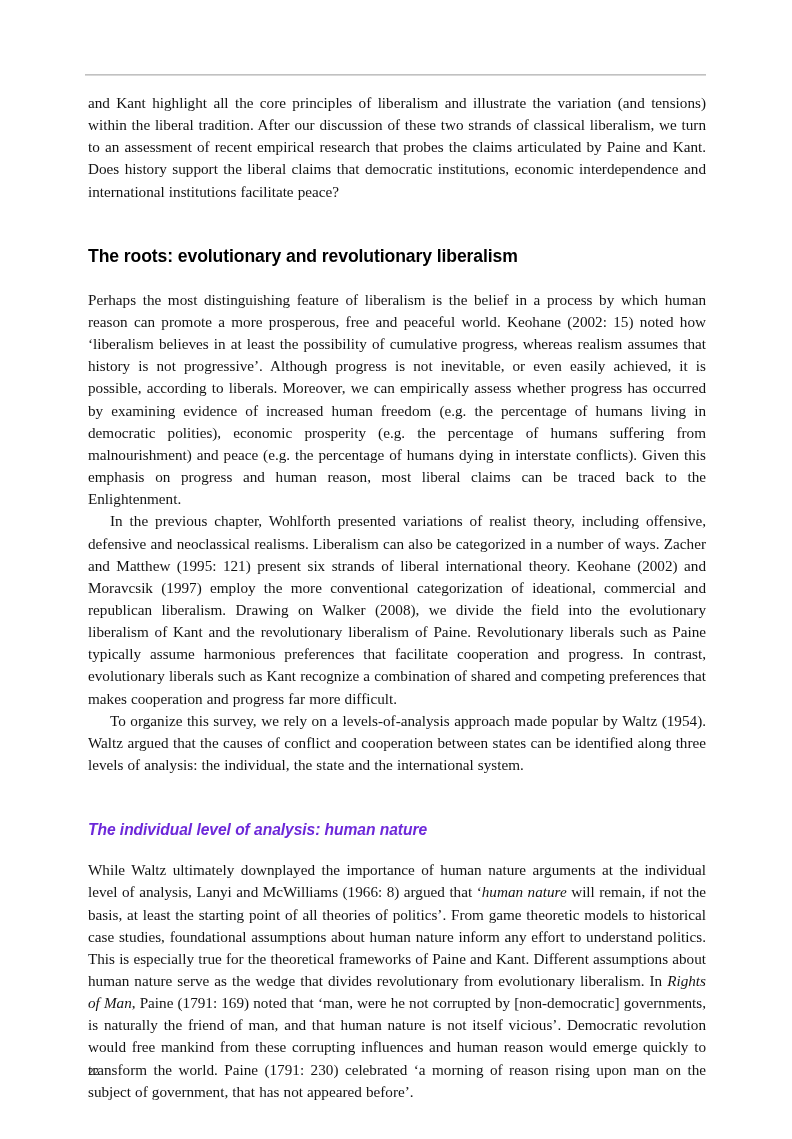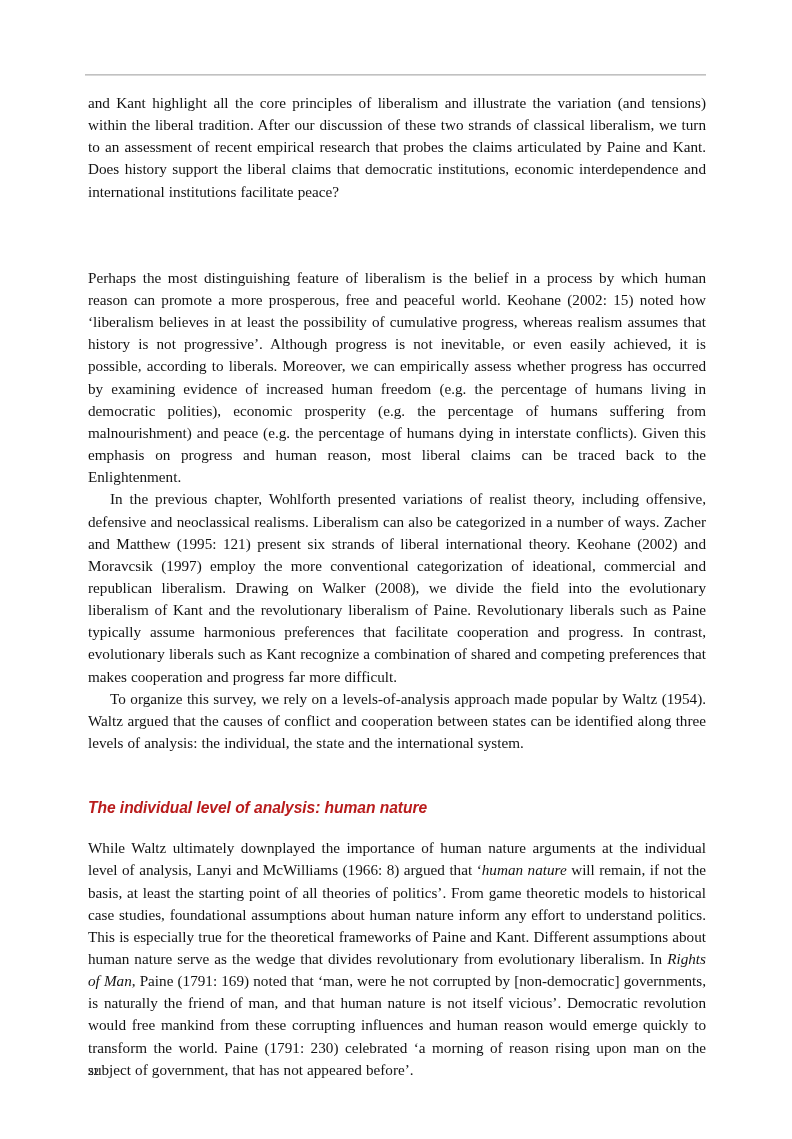--- a/index.html
+++ b/index.html
@@ -74,21 +74,21 @@
   }
 
   h3.subsection-title {
     margin: 0;
     font-family: "Liberation Sans", "DejaVu Sans", sans-serif;
     font-weight: bold;
     font-style: italic;
     font-size: 15.6px;
     line-height: 20px;
     letter-spacing: -0.05px;
-    color: #b91c1c;
+    color: #6d28d9;
   }
 
   em.ital { font-style: italic; }
 
   .folio {
     position: absolute;
     left: 88px;
     top: 1062px;
     font-size: 11px;
     line-height: 18px;
@@ -101,20 +101,21 @@
 <div class="page">
 
   <div class="top-rule"></div>
 
   <div class="content">
 
     <p class="body">and Kant highlight all the core principles of liberalism and illustrate the variation (and tensions) within the liberal tradition. After our discussion of these two strands of classical liberalism, we turn to an assessment of recent empirical research that probes the claims articulated by Paine and Kant. Does history support the liberal claims that democratic institutions, economic interdependence and international institutions facilitate peace?</p>
 
     <div class="gap-intro"></div>
 
+    <h2 class="section-title">The roots: evolutionary and revolutionary liberalism</h2>
 
     <div class="gap-after-h2"></div>
 
     <p class="body">Perhaps the most distinguishing feature of liberalism is the belief in a process by which human reason can promote a more prosperous, free and peaceful world. Keohane (2002: 15) noted how ‘liberalism believes in at least the possibility of cumulative progress, whereas realism assumes that history is not progressive’. Although progress is not inevitable, or even easily achieved, it is possible, according to liberals. Moreover, we can empirically assess whether progress has occurred by examining evidence of increased human freedom (e.g. the percentage of humans living in democratic polities), economic prosperity (e.g. the percentage of humans suffering from malnourishment) and peace (e.g. the percentage of humans dying in interstate conflicts). Given this emphasis on progress and human reason, most liberal claims can be traced back to the Enlightenment.</p>
 
     <p class="body indent">In the previous chapter, Wohlforth presented variations of realist theory, including offensive, defensive and neoclassical realisms. Liberalism can also be categorized in a number of ways. Zacher and Matthew (1995: 121) present six strands of liberal international theory. Keohane (2002) and Moravcsik (1997) employ the more conventional categorization of ideational, commercial and republican liberalism. Drawing on Walker (2008), we divide the field into the evolutionary liberalism of Kant and the revolutionary liberalism of Paine. Revolutionary liberals such as Paine typically assume harmonious preferences that facilitate cooperation and progress. In contrast, evolutionary liberals such as Kant recognize a combination of shared and competing preferences that makes cooperation and progress far more difficult.</p>
 
     <p class="body indent">To organize this survey, we rely on a levels-of-analysis approach made popular by Waltz (1954). Waltz argued that the causes of conflict and cooperation between states can be identified along three levels of analysis: the individual, the state and the international system.</p>
 
     <div class="gap-before-h3"></div>

